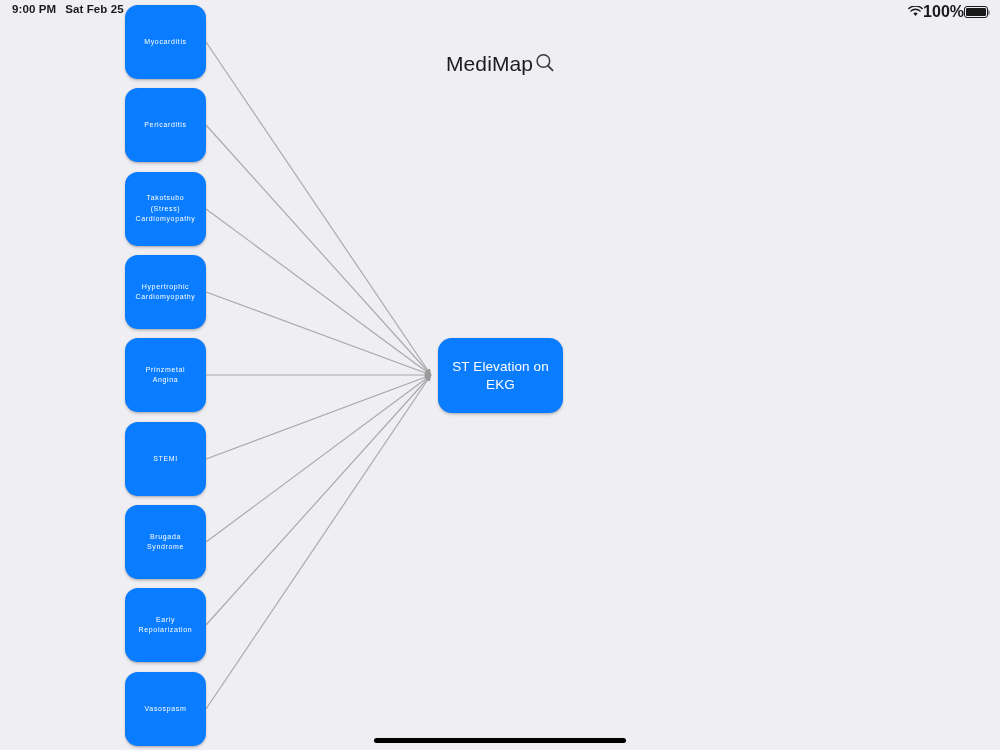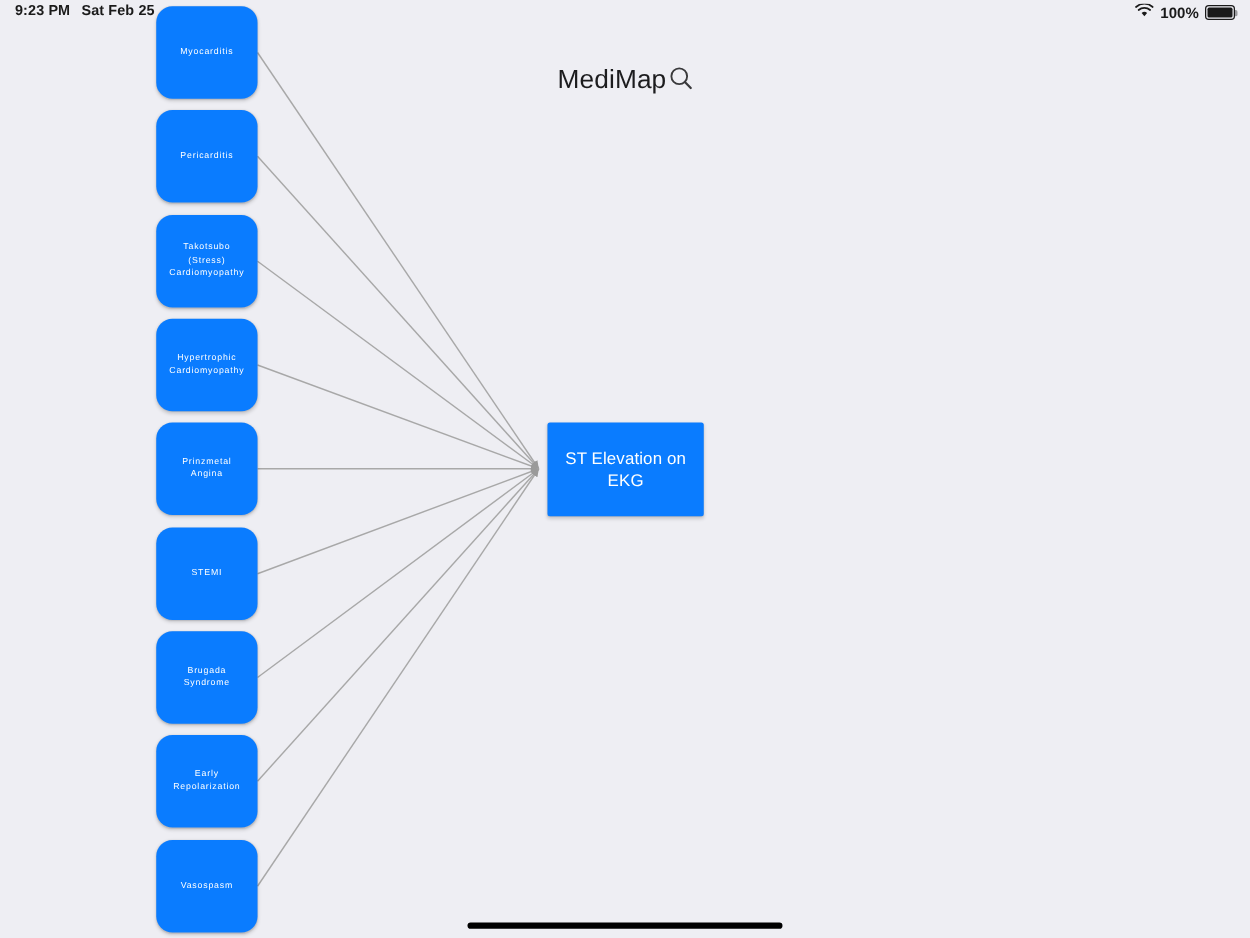--- a/index.html
+++ b/index.html
@@ -39,22 +39,21 @@
     font-size: 11.5px;
     font-weight: bold;
     color: #1a1a1a;
     letter-spacing: 0.1px;
   }
   .sb-right {
     position: absolute;
     right: 12px; top: 3px;
     display: flex;
     align-items: center;
-    gap: 5px;
-    font-size: 12px;
+    font-size: 16px;
     font-weight: bold;
     color: #1a1a1a;
   }
   .wifi-icon { display: block; }
   .battery {
     position: relative;
     width: 24px;
     height: 11.5px;
     border: 1.2px solid #1a1a1a;
     border-radius: 3px;
@@ -141,21 +140,21 @@
   }
   .node.leaf .node-label {
     font-size: 7px;
     line-height: 10.5px;
     letter-spacing: 0.65px;
     padding: 0 3px;
   }
   .node.center {
     width: 125px;
     height: 75px;
-    border-radius: 2px;
+    border-radius: 14px;
   }
   .node.center .node-label {
     font-size: 13.5px;
     line-height: 18px;
     letter-spacing: 0.1px;
     padding: 0 9px;
   }
 
   
   .home-indicator {
@@ -169,21 +168,21 @@
     z-index: 60;
   }
 </style>
 </head>
 <body>
 
 <div id="app">
 
   <div class="statusbar">
     <div class="sb-left">
-      <span>9:23 PM</span>
+      <span>9:00 PM</span>
       <span>Sat Feb 25</span>
     </div>
     <div class="sb-right">
       <span class="wifi-icon">
         <svg width="15" height="11" viewBox="0 0 15 11">
           <path d="M7.5 9.9 L5.3 7.3 A3.6 3.6 0 0 1 9.7 7.3 Z" fill="#1a1a1a"></path>
           <path d="M2.9 5.0 A6.9 6.9 0 0 1 12.1 5.0" stroke="#1a1a1a" stroke-width="1.35" fill="none" stroke-linecap="round"></path>
           <path d="M0.8 2.6 A10 10 0 0 1 14.2 2.6" stroke="#1a1a1a" stroke-width="1.35" fill="none" stroke-linecap="round"></path>
         </svg>
       </span>

